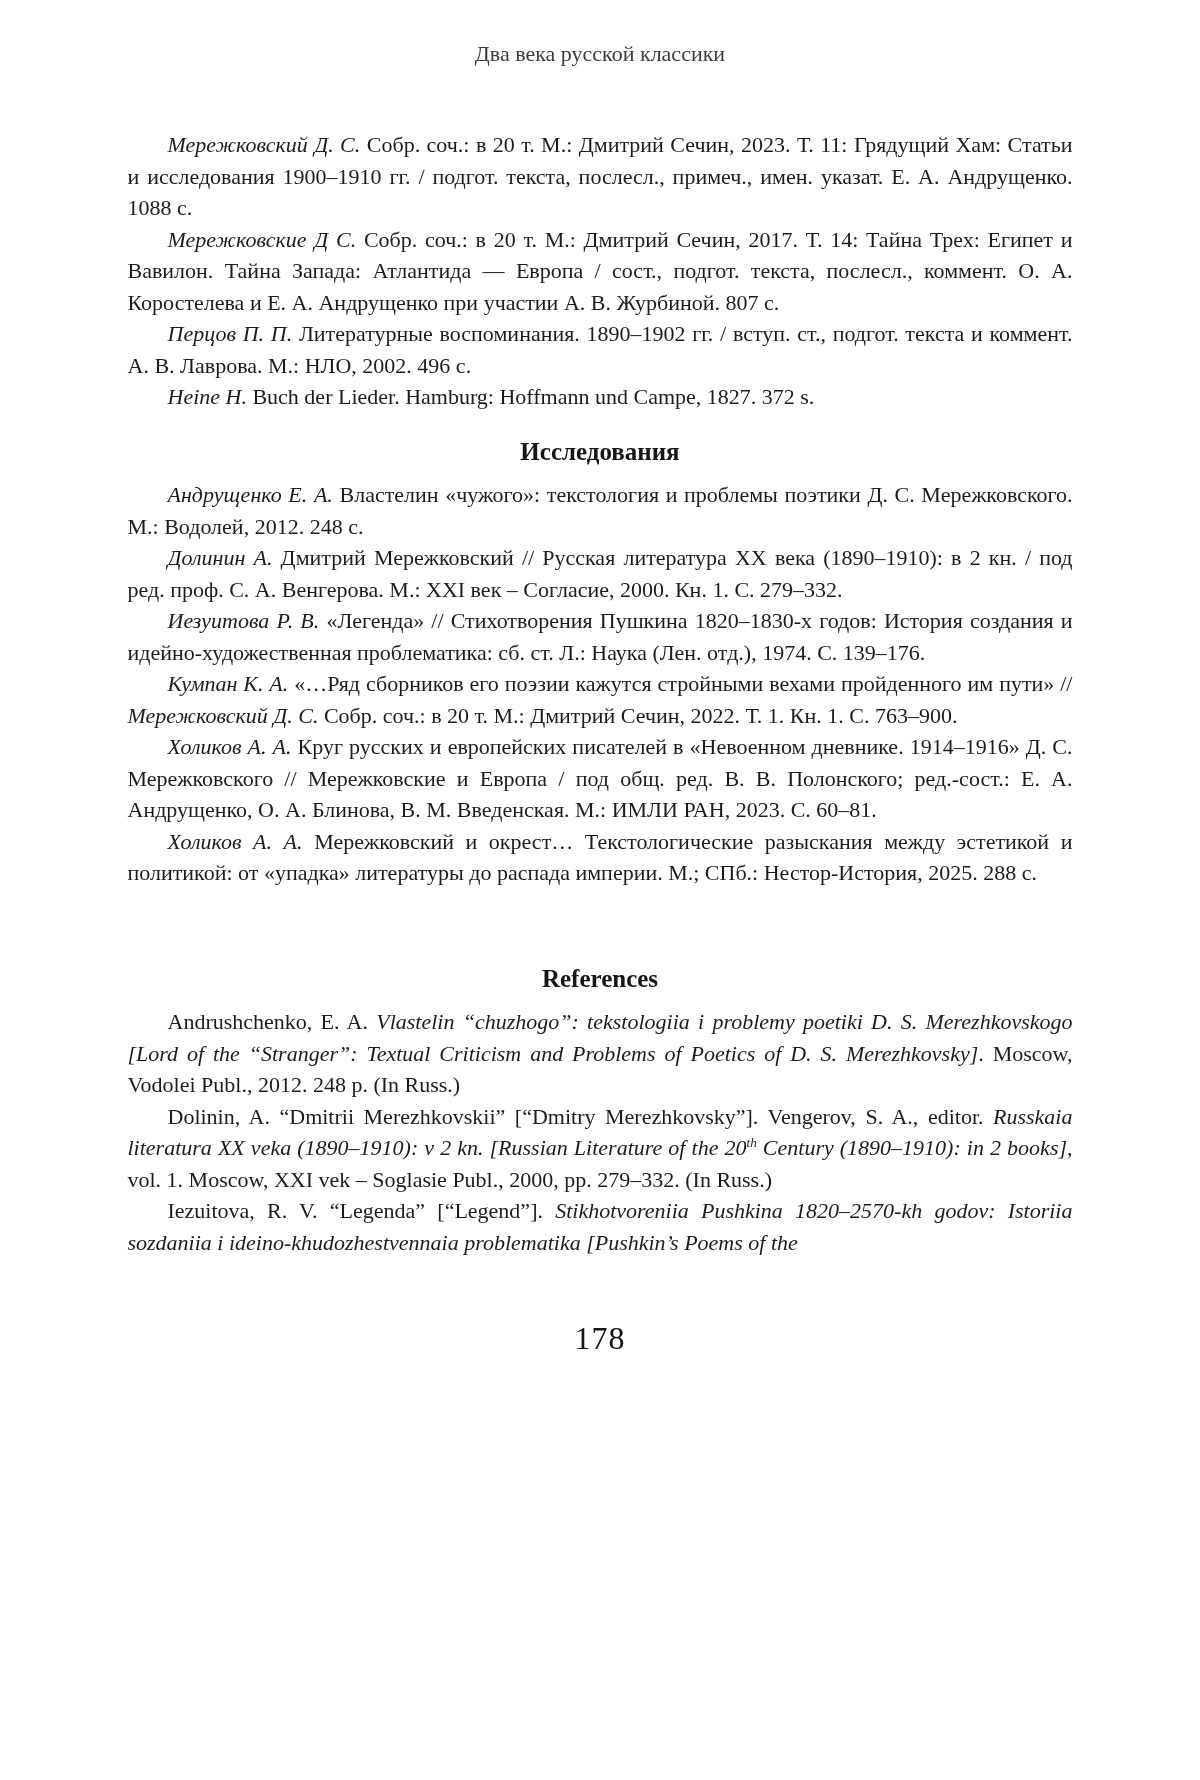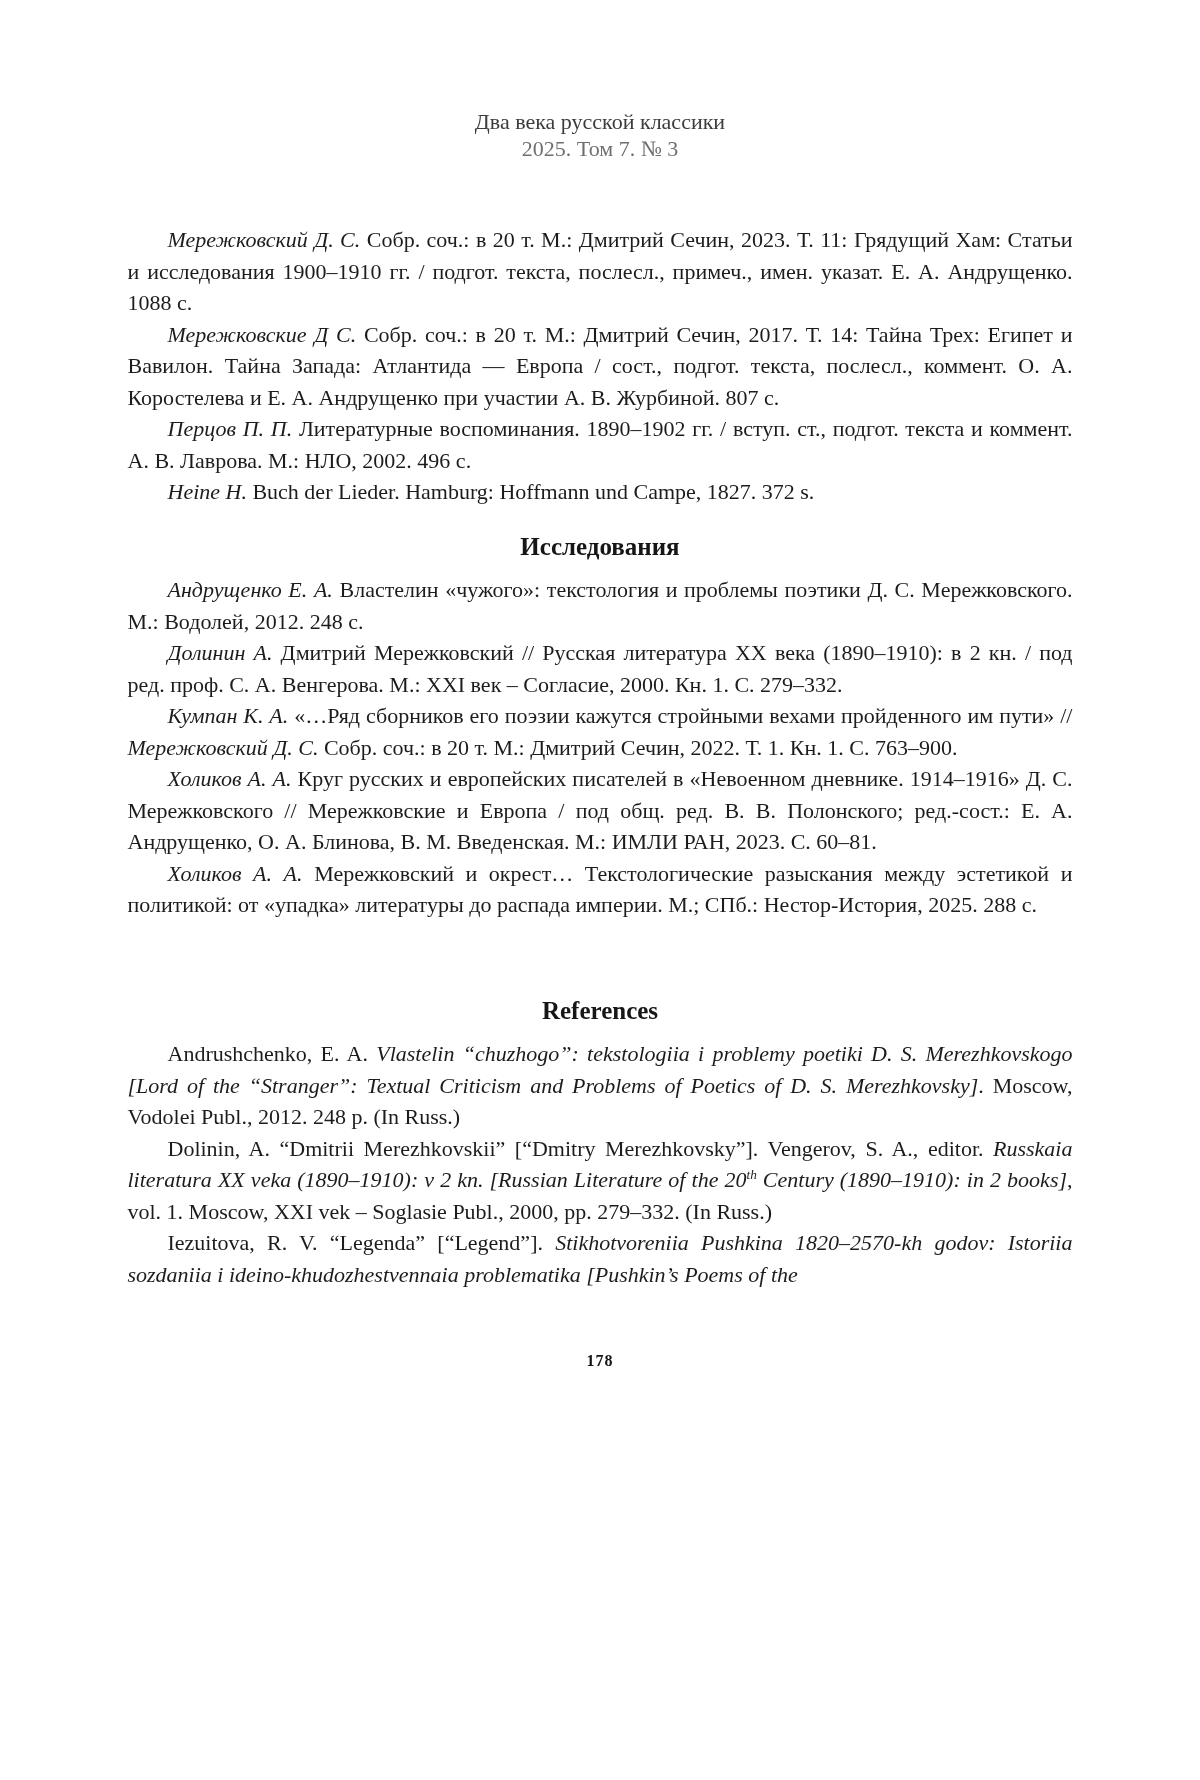--- a/index.html
+++ b/index.html
@@ -7,21 +7,21 @@
     padding: 0;
     background: #ffffff;
   }
   .page {
     position: relative;
     width: 1200px;
     height: 1780px;
     background: #ffffff;
     overflow: hidden;
     box-sizing: border-box;
-    padding-top: 108px;
+    padding-top: 40px;
     font-family: "Liberation Serif", "DejaVu Serif", serif;
     color: #1c1c1c;
   }
   .column {
     width: 945px;
     margin: 0 auto;
   }
   
   .running-head {
     text-align: center;
@@ -61,48 +61,48 @@
   }
   .section-references h2.section-heading {
     margin-top: 74px;
   }
   
   .page-footer {
     margin-top: 62px;
     text-align: center;
   }
   .page-number {
-    font-size: 16px;
-    font-weight: bold;
+    font-size: 32px;
+    font-weight: normal;
     color: #141414;
     letter-spacing: 1px;
   }
 </style>
 </head>
 <body>
 
 <div class="page">
   <div class="column">
 
     <header class="running-head">
       <div class="journal-title">Два века русской классики</div>
-      <div class="journal-issue">2025. Том 7. № 3</div>
     </header>
 
     <main class="bibliography" id="bibliography">
         <section class="bib-section section-sources">
           <p class="entry"><i>Мережковский Д. С.</i><span> Собр. соч.: в 20 т. М.: Дмитрий Сечин, 2023. Т. 11: Грядущий Хам: Статьи и исследования 1900–1910 гг. / подгот. текста, послесл., примеч., имен. указат. Е. А. Андрущенко. 1088 с.</span></p>
           <p class="entry"><i>Мережковские Д С.</i><span> Собр. соч.: в 20 т. М.: Дмитрий Сечин, 2017. Т. 14: Тайна Трех: Египет и Вавилон. Тайна Запада: Атлантида — Европа / сост., подгот. текста, послесл., коммент. О. А. Коростелева и Е. А. Андрущенко при участии А. В. Журбиной. 807 с.</span></p>
           <p class="entry"><i>Перцов П. П.</i><span> Литературные воспоминания. 1890–1902 гг. / вступ. ст., подгот. текста и коммент. А. В. Лаврова. М.: НЛО, 2002. 496 с.</span></p>
           <p class="entry"><i>Heine H.</i><span> Buch der Lieder. Hamburg: Hoffmann und Campe, 1827. 372 s.</span></p>
         </section>
         <section class="bib-section section-studies">
           <h2 class="section-heading">Исследования</h2>
           <p class="entry"><i>Андрущенко Е. А.</i><span> Властелин «чужого»: текстология и проблемы поэтики Д. С. Мережковского. М.: Водолей, 2012. 248 с.</span></p>
           <p class="entry"><i>Долинин А.</i><span> Дмитрий Мережковский // Русская литература XX века (1890–1910): в 2 кн. / под ред. проф. С. А. Венгерова. М.: XXI век – Согласие, 2000. Кн. 1. С. 279–332.</span></p>
+          <p class="entry"><i>Иезуитова Р. В.</i><span> «Легенда» // Стихотворения Пушкина 1820–1830-х годов: История создания и идейно-художественная проблематика: сб. ст. Л.: Наука (Лен. отд.), 1974. С. 139–176.</span></p>
           <p class="entry"><i>Кумпан К. А.</i><span> «…Ряд сборников его поэзии кажутся стройными вехами пройденного им пути» // </span><i>Мережковский Д. С.</i><span> Собр. соч.: в 20 т. М.: Дмитрий Сечин, 2022. Т. 1. Кн. 1. С. 763–900.</span></p>
           <p class="entry"><i>Холиков А. А.</i><span> Круг русских и европейских писателей в «Невоенном дневнике. 1914–1916» Д. С. Мережковского // Мережковские и Европа / под общ. ред. В. В. Полонского; ред.-сост.: Е. А. Андрущенко, О. А. Блинова, В. М. Введенская. М.: ИМЛИ РАН, 2023. С. 60–81.</span></p>
           <p class="entry"><i>Холиков А. А.</i><span> Мережковский и окрест… Текстологические разыскания между эстетикой и политикой: от «упадка» литературы до распада империи. М.; СПб.: Нестор-История, 2025. 288 с.</span></p>
         </section>
         <section class="bib-section section-references">
           <h2 class="section-heading">References</h2>
           <p class="entry"><span>Andrushchenko, E. A. </span><i>Vlastelin “chuzhogo”: tekstologiia i problemy poetiki D. S. Merezhkovskogo [Lord of the “Stranger”: Textual Criticism and Problems of Poetics of D. S. Merezhkovsky]</i><span>. Moscow, Vodolei Publ., 2012. 248 p. (In Russ.)</span></p>
           <p class="entry"><span>Dolinin, A. “Dmitrii Merezhkovskii” [“Dmitry Merezhkovsky”]. Vengerov, S. A., editor. </span><i>Russkaia literatura XX veka (1890–1910): v 2 kn. [Russian Literature of the 20</i><sup class="it">th</sup><i> Century (1890–1910): in 2 books]</i><span>, vol. 1. Moscow, XXI vek – Soglasie Publ., 2000, pp. 279–332. (In Russ.)</span></p>
           <p class="entry"><span>Iezuitova, R. V. “Legenda” [“Legend”]. </span><i>Stikhotvoreniia Pushkina 1820–2570-kh godov: Istoriia sozdaniia i ideino-khudozhestvennaia problematika [Pushkin’s Poems of the</i></p>
         </section>

